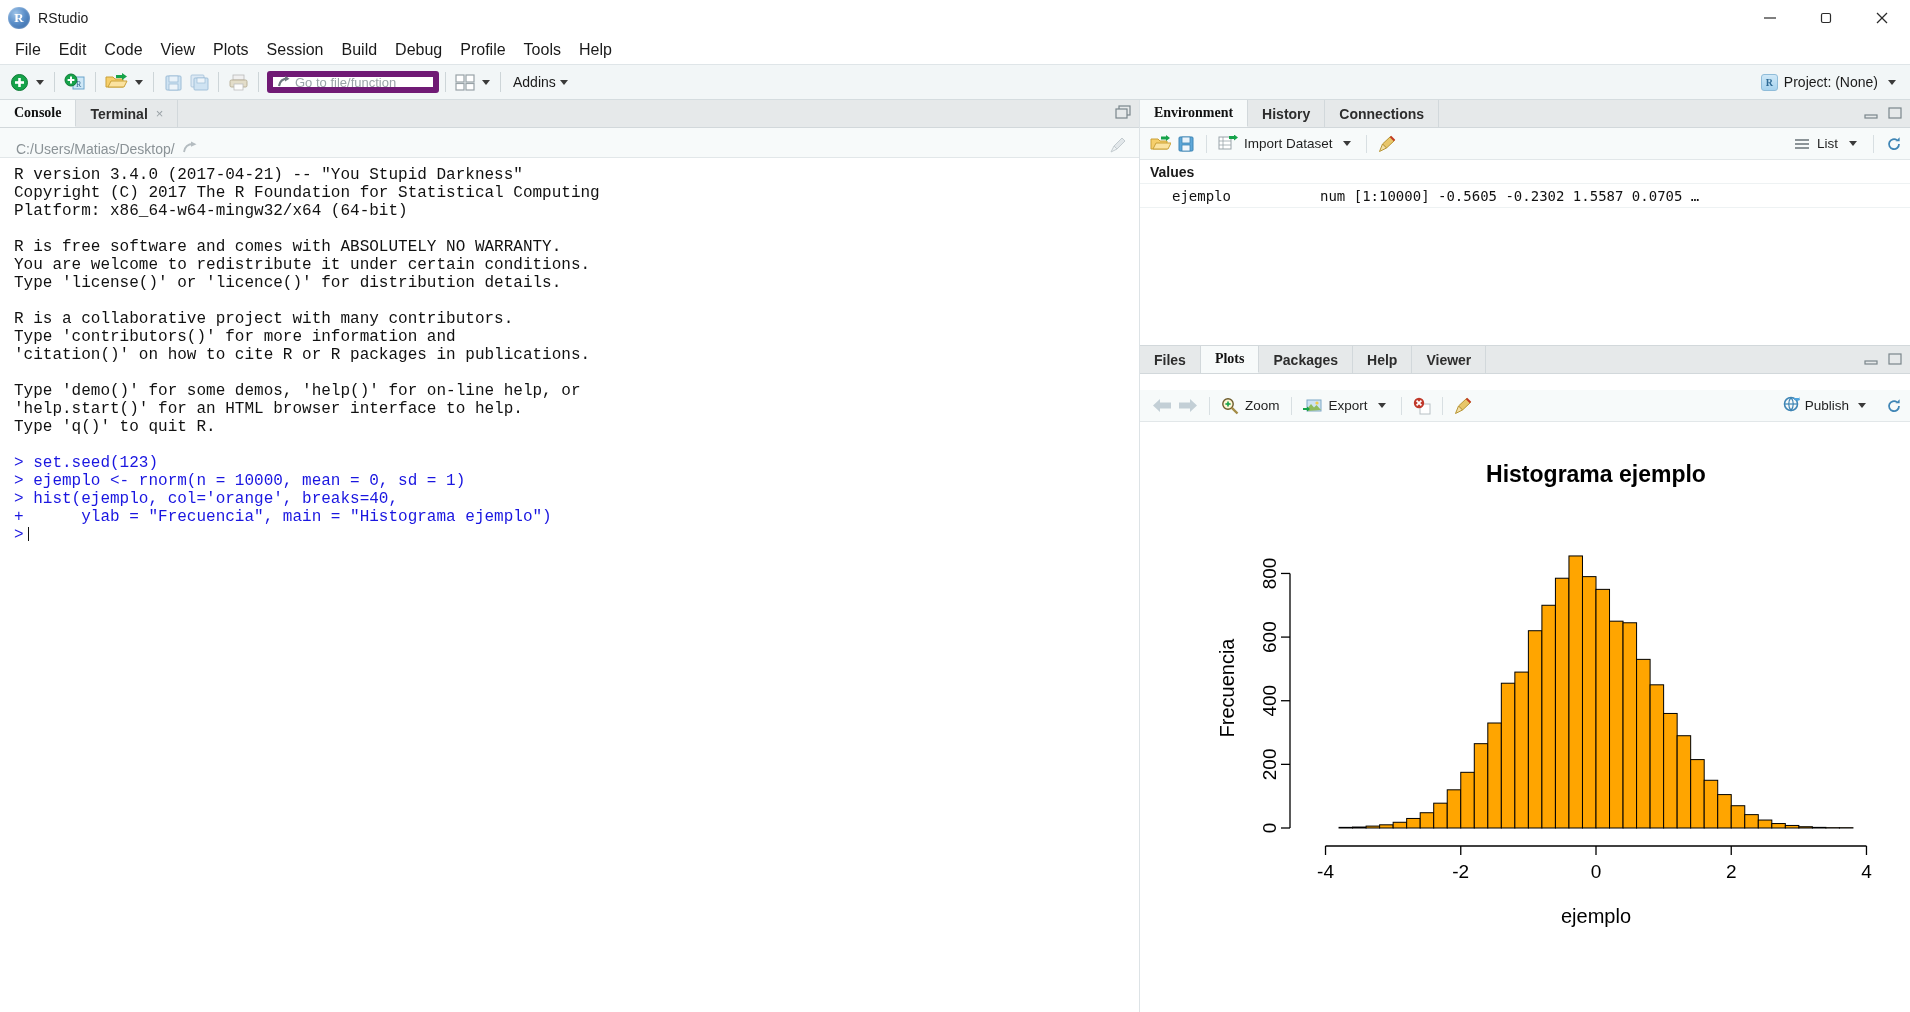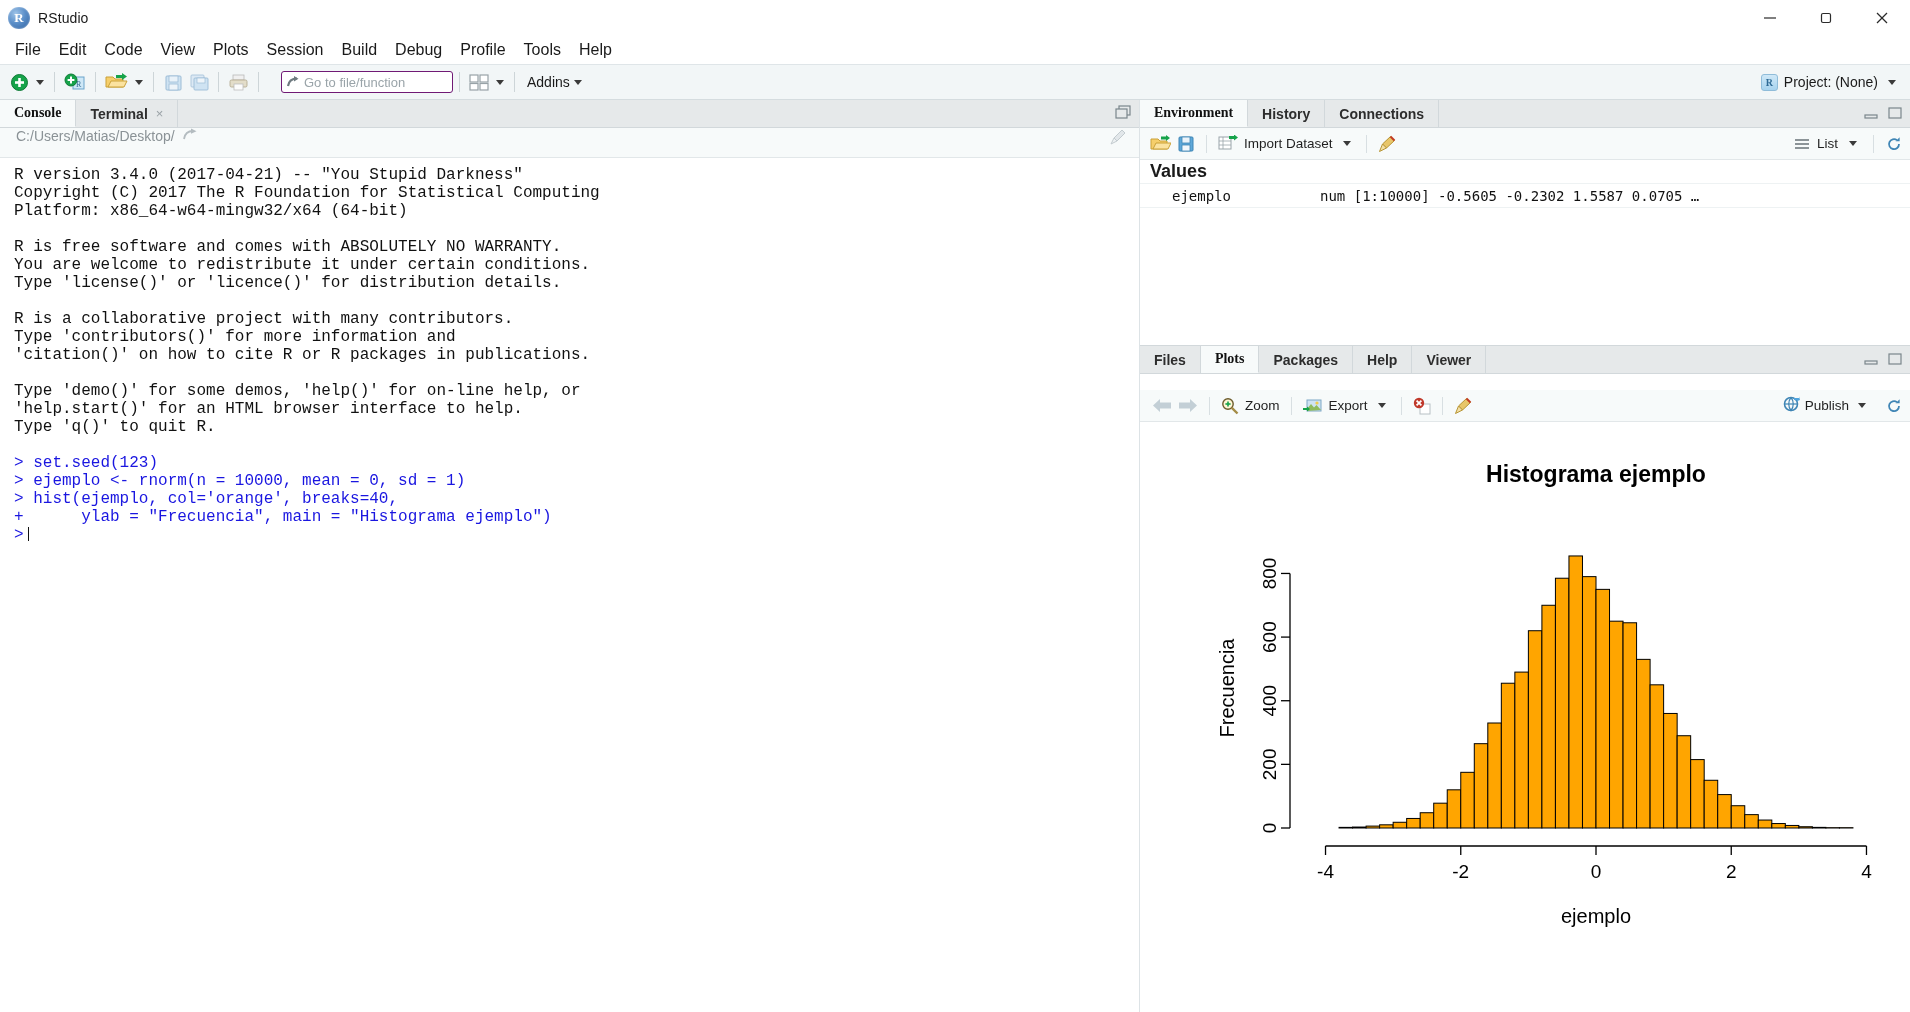--- a/index.html
+++ b/index.html
@@ -56,22 +56,22 @@
     height: 26px; min-width: 26px; display: flex; align-items: center; justify-content: center;
     padding: 0 3px;
   }
   .tb-sep { width: 1px; height: 20px; background: #cdd5d8; margin: 0 6px; }
   .caret-down {
     width: 0; height: 0; border-left: 4px solid transparent; border-right: 4px solid transparent;
     border-top: 5px solid #3a3a3a; margin: 0 4px;
   }
   .goto-box {
     width: 172px; height: 22px; background: #ffffff;
-    border: 1px solid #701a75; border-radius: 3px;
-    display: flex; align-items: center; padding-left: 4px; margin-left: 16px;
+    border: 6px solid #701a75; border-radius: 3px;
+    display: flex; align-items: center; padding-left: 4px; margin-left: 2px;
   }
   .goto-text { font-size: 13px; color: #9aa4a9; margin-left: 4px; }
   .addins-label { font-size: 14px; color: #1a1a1a; margin-left: 6px; }
   .project-area {
     position: absolute; right: 10px; display: flex; align-items: center; gap: 6px;
     font-size: 14px; color: #1a1a1a;
   }
   .proj-icon {
     width: 17px; height: 17px; border-radius: 3px;
     background: linear-gradient(180deg,#cfe8f7,#a7d3ef);
@@ -96,21 +96,21 @@
     border-right: 1px solid #d2d8db; background: #e6e9ea;
   }
   .tab.active { background: #f7fafa; color: #111; border-bottom: 1px solid #f7fafa; font-family: Liberation Serif, serif; }
   .tab .closex { margin-left: 8px; color: #9aa2a6; font-size: 13px; font-weight: normal; }
   .tabstrip-actions {
     margin-left: auto; display: flex; align-items: center; gap: 10px; padding-right: 8px;
   }
 
   
   .console-path {
-    height: 30px; background: #f7fafa; display: flex; align-items: flex-start;
+    height: 30px; background: #f7fafa; display: flex; align-items: flex-end;
     padding-left: 16px; border-bottom: 1px solid #e2e7e9;
     font-size: 14px; color: #8a9296; position: relative;
   }
   .console-path .arrow { margin-left: 8px; color: #b4bcc0; font-size: 14px; }
   .console-broom { position: absolute; right: 12px; color: #c3cbcf; }
 
   .console-body {
     flex: 1; background: #ffffff; overflow: hidden;
     padding: 8px 0 0 14px;
     font-family: Liberation Mono, monospace;
@@ -138,21 +138,21 @@
     display: flex; align-items: center; padding-left: 10px; gap: 7px;
     font-size: 13.5px; color: #1f1f1f; position: relative;
   }
   .env-search {
     position: absolute; right: 10px; width: 150px; height: 20px;
     background: #ffffff; border: 1px solid #cfd6da; border-radius: 10px;
     display: flex; align-items: center; padding-left: 6px;
   }
   .env-values-hdr {
     height: 24px; background: #ffffff; display: flex; align-items: center;
-    padding-left: 10px; font-size: 18px; font-weight: bold; color: #1a1a1a;
+    padding-left: 10px; font-size: 14px; font-weight: bold; color: #1a1a1a;
     border-bottom: 1px solid #eef2f3;
   }
   .env-row {
     display: flex; height: 24px; align-items: center;
     font-family: "DejaVu Sans Mono", monospace; font-size: 14px; color: #111;
     border-bottom: 1px solid #eef2f3;
   }
   .env-name { width: 180px; padding-left: 32px; }
   .env-val  { flex: 1; }
   .env-fill { flex: 1; background: #ffffff; }

